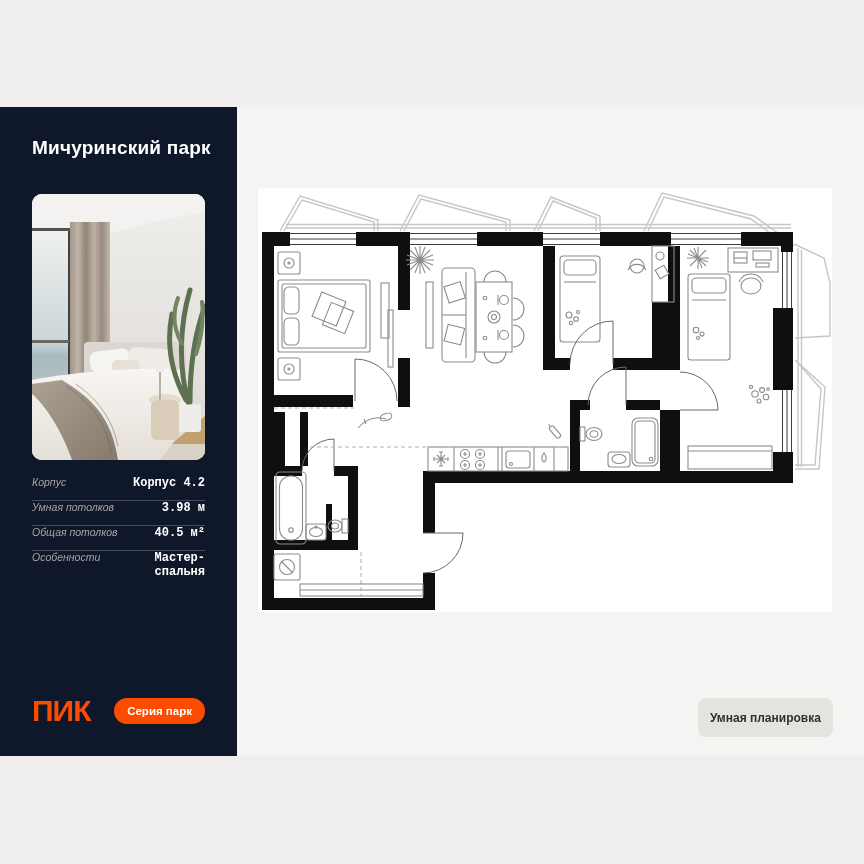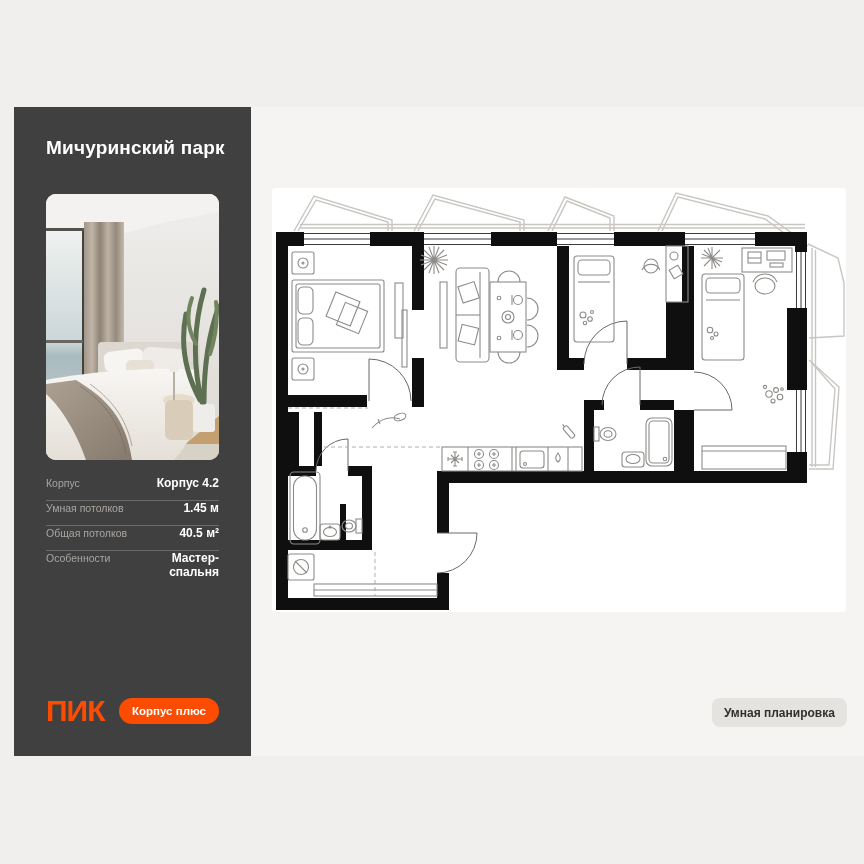--- a/index.html
+++ b/index.html
@@ -4,48 +4,48 @@
 <style>
   * { margin:0; padding:0; box-sizing:border-box; }
   html,body { width:864px; height:864px; overflow:hidden; }
   body { font-family:"Liberation Sans","DejaVu Sans",sans-serif; background:#f0efed; }
 
   .topbar    { height:107px; background:#f0efed; }
   .bottombar { height:108px; background:#f0efed; }
   .band { height:649px; display:flex; }
 
   
-  .sidebar { width:237px; background:#404040; position:relative; flex:none;margin-left:14px; }
+  .sidebar { width:237px; background:#0f172a; position:relative; flex:none; }
   .pane-title { position:absolute; left:32px; top:30px; color:#ffffff; font-size:19px;
                 font-weight:700; letter-spacing:.2px; }
   .photo { position:absolute; left:32px; top:87px; width:173px; height:266px;
            border-radius:10px; overflow:hidden; background:#d8d5d1; }
   .photo svg { display:block; }
 
   .specs { position:absolute; left:32px; top:369px; width:173px; }
   .spec-row { display:flex; justify-content:space-between; align-items:baseline;
               height:25px; border-bottom:1px solid rgba(255,255,255,.22); }
   .spec-row:last-child { border-bottom:none;gap:44px; }
-  .spec-label { color:#a9a5a1; font-size:10.5px; }
-  .spec-value { color:#ffffff; font-size:12px; font-weight:700; text-align:right; }
+  .spec-label { color:#a9a5a1; font-size:10.5px;font-style:italic; }
+  .spec-value { color:#ffffff; font-size:12px; font-weight:700; text-align:right;font-family:Liberation Mono, monospace; }
 
   .brandrow { position:absolute; left:32px; top:589px; width:173px; height:30px;
               display:flex; justify-content:space-between; align-items:center; }
   .pik-logo { color:#fc4c02; font-size:30px; font-weight:900; letter-spacing:-1px;
               line-height:28px; cursor:pointer; }
   .series-btn { background:#fc4c02; color:#fff; border:none; border-radius:15px;
                 height:26px; padding:0 13px; font-size:11.5px; font-weight:700;
                 font-family:inherit; cursor:pointer; }
 
   
   .content { flex:1; position:relative; background:#f5f4f2; }
   .plan-card { position:absolute; left:21px; top:81px; width:574px; height:424px;
                background:#ffffff; border-radius:4px; }
   .plan-card svg { display:block; }
-  .smart-badge { position:absolute; left:461px; top:591px; height:29px;
+  .smart-badge { position:absolute; left:461px; top:591px; height:39px;
                  background:#e4e3e0; border-radius:8px; padding:0 12px;
                  display:flex; align-items:center; font-size:12px; font-weight:600;
                  color:#32302d; cursor:pointer; }
 
   
   .wall   { fill:#0f0f0f; stroke:none; }
   .furn   { fill:none; stroke:#8e8c89; stroke-width:1.1; }
   .furnf  { fill:#ffffff; stroke:#8e8c89; stroke-width:1.1; }
   .door   { fill:none; stroke:#6b6967; stroke-width:1; }
   .balc   { fill:none; stroke:#c9c6c2; stroke-width:1.4; }
@@ -118,35 +118,35 @@
       </svg>
     </div>
 
     <div class="specs">
       <div class="spec-row">
         <span class="spec-label">Корпус</span>
         <span class="spec-value">Корпус 4.2</span>
       </div>
       <div class="spec-row">
         <span class="spec-label">Умная потолков</span>
-        <span class="spec-value">1.45 м</span>
+        <span class="spec-value">3.98 м</span>
       </div>
       <div class="spec-row">
         <span class="spec-label">Общая потолков</span>
         <span class="spec-value">40.5 м²</span>
       </div>
       <div class="spec-row">
         <span class="spec-label">Особенности</span>
         <span class="spec-value">Мастер-спальня</span>
       </div>
     </div>
 
     <div class="brandrow">
       <div class="pik-logo">ПИК</div>
-      <button class="series-btn">Корпус плюс</button>
+      <button class="series-btn">Серия парк</button>
     </div>
   </aside>
 
   <section class="content">
     <div class="plan-card">
       <svg width="574" height="424" viewBox="0 0 574 424">
 
         <g class="balc">
           <path d="M276 43 L293 9 L342 28 L342 43"></path>
           <path d="M280 43 L295 13 L338 30 L338 43"></path>

